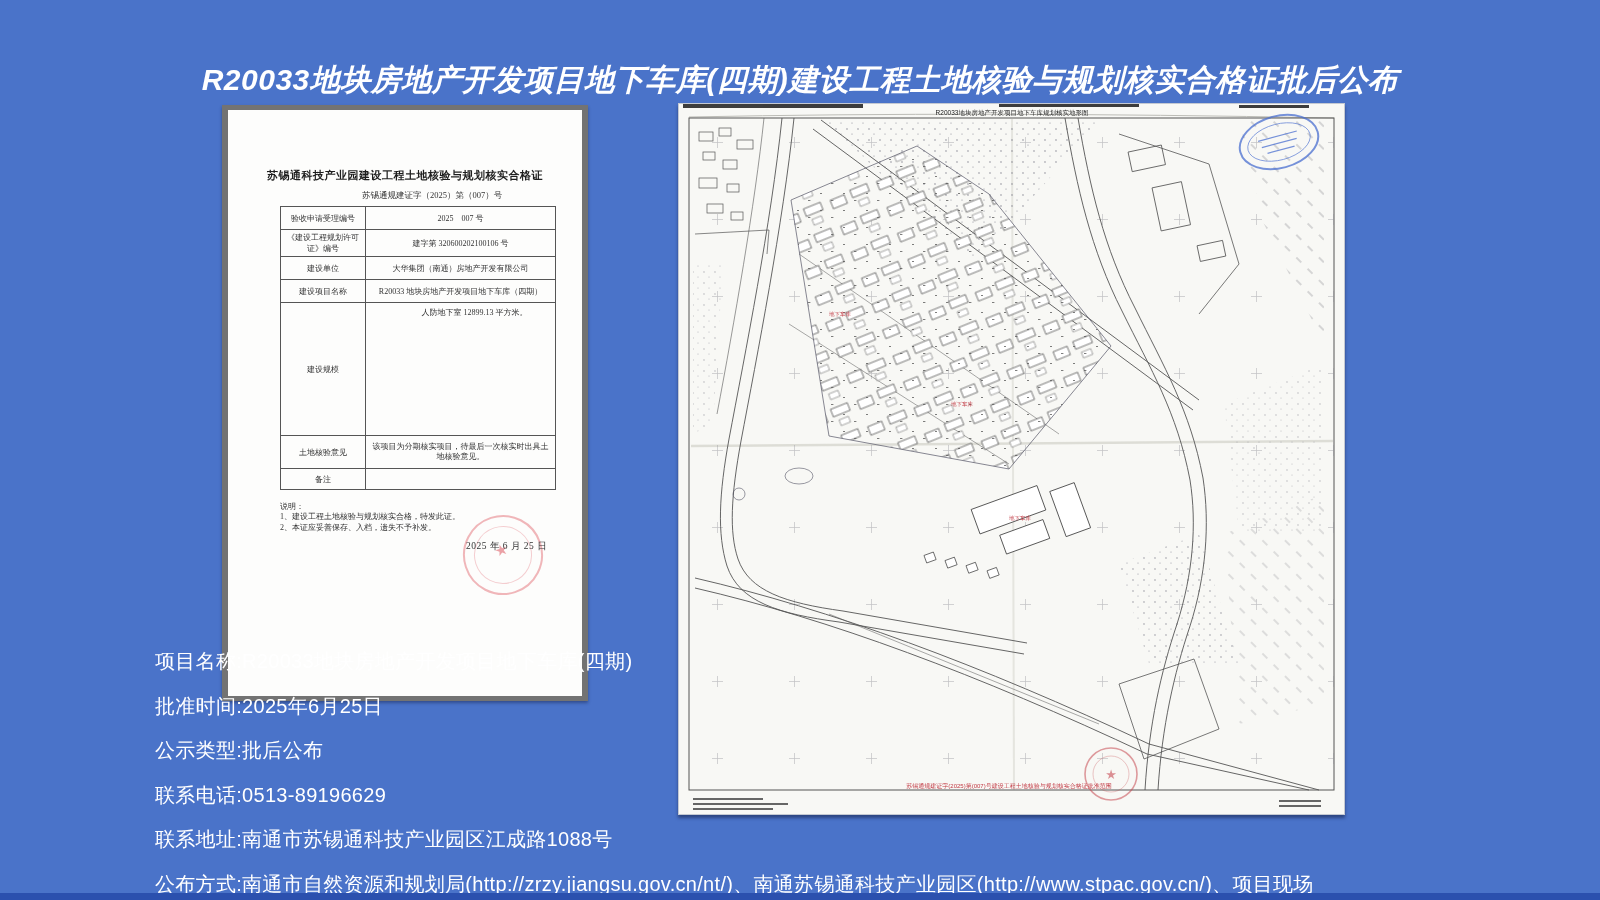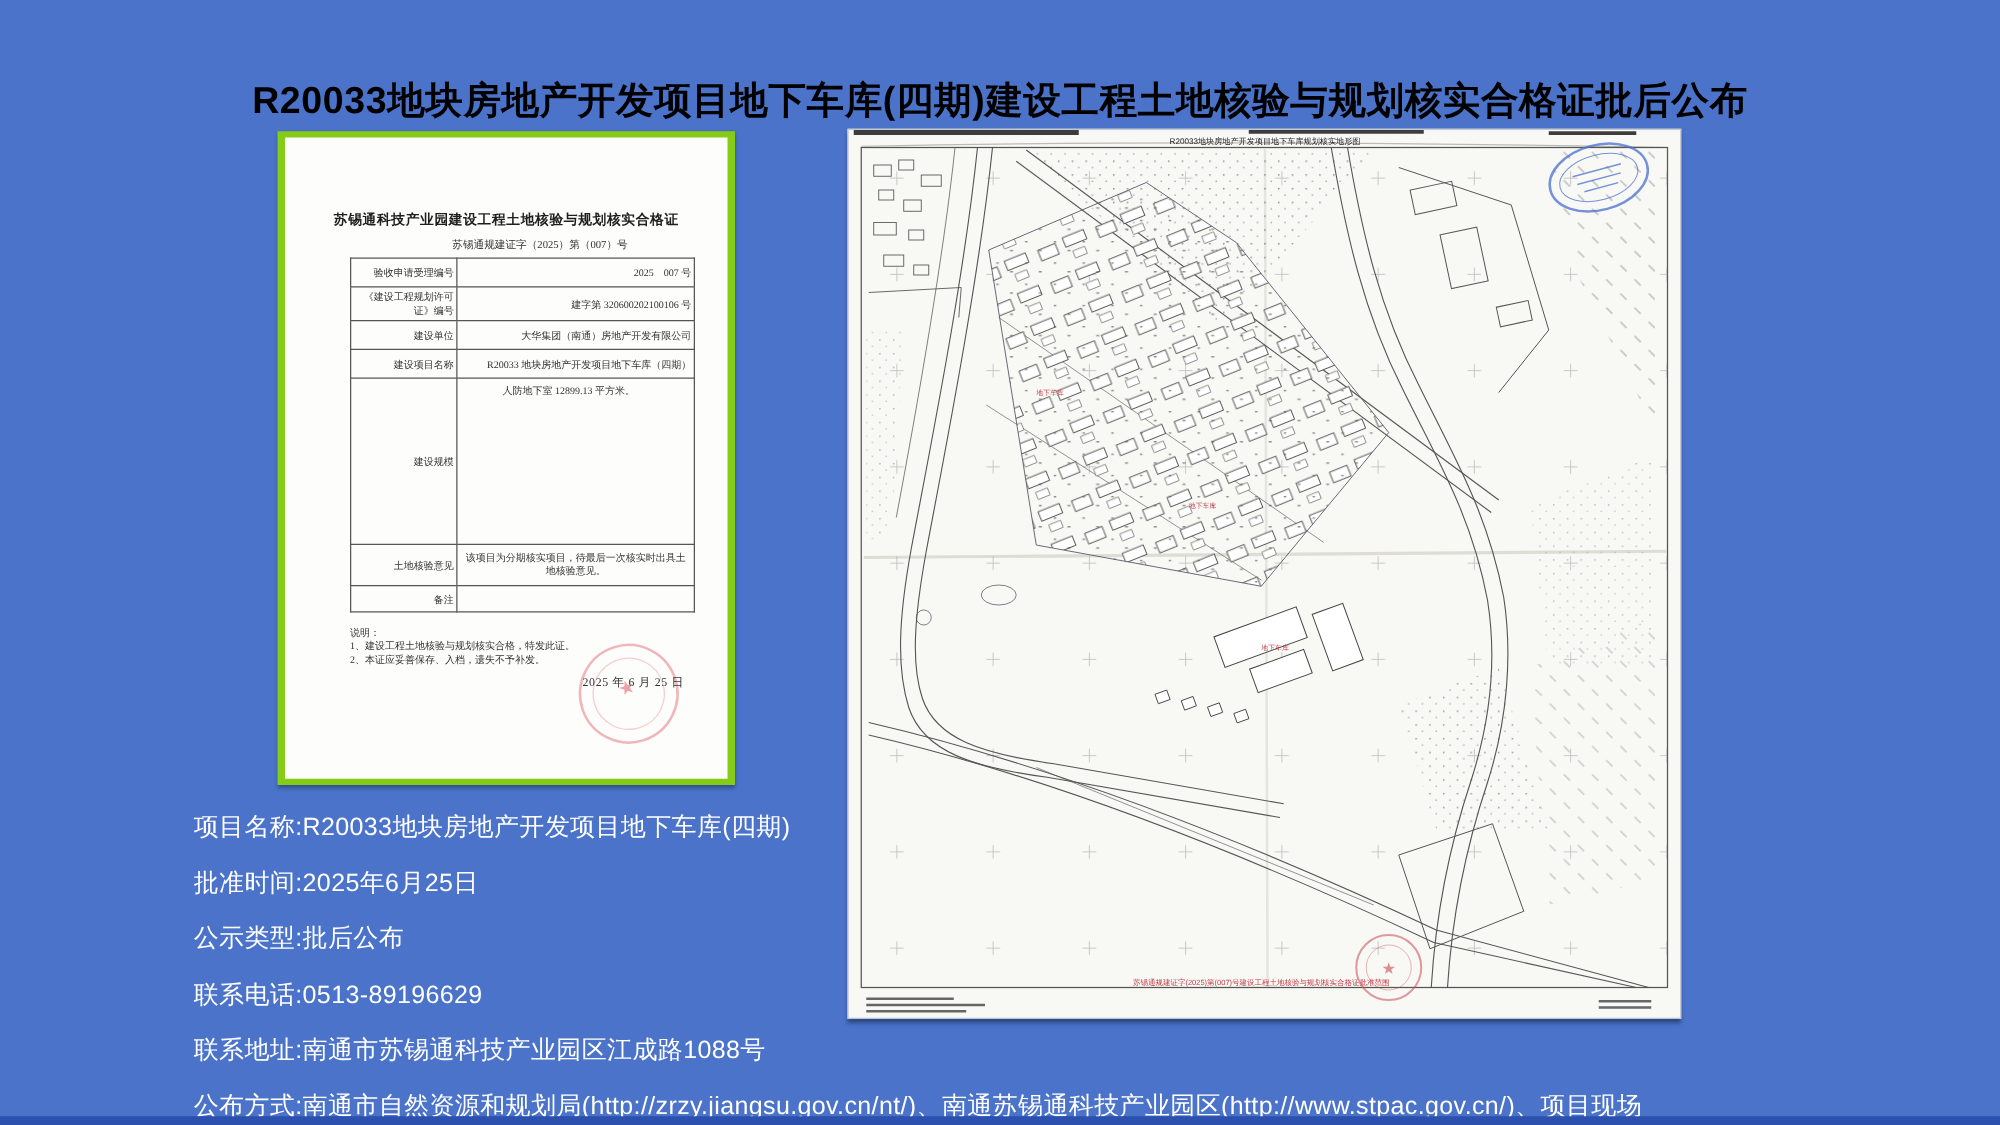--- a/index.html
+++ b/index.html
@@ -6,27 +6,27 @@
   body{
     width:1600px;height:900px;overflow:hidden;
     background:#4a73c9;
     font-family:"Liberation Sans",sans-serif;
     position:relative;
   }
   .stage{position:absolute;inset:0;}
   
   .page-title{
     position:absolute;top:60px;left:0;width:1600px;
-    text-align:center;color:#000000;
-    font-size:30px;font-weight:700;letter-spacing:.5px;
+    text-align:center;color:#ffffff;
+    font-size:30px;font-weight:700;letter-spacing:.5px;font-style:italic;
   }
   
   .cert-wrap{
-    position:absolute;left:222px;top:105px;width:366px;height:523px;
-    background:#84cc16;box-shadow:0 2px 3px rgba(20,30,70,.45);
+    position:absolute;left:222px;top:105px;width:366px;height:596px;
+    background:#737373;box-shadow:0 2px 3px rgba(20,30,70,.45);
     padding:0;box-sizing:border-box;
   }
   .cert-sheet{
     position:absolute;left:6px;top:5px;right:6px;bottom:5px;
     background:#fdfdfc;color:#2b2b2b;
     font-family:"Liberation Serif",serif;
   }
   .cert-title{
     position:absolute;top:58px;left:0;width:100%;text-align:center;
     font-size:11px;font-weight:700;letter-spacing:.5px;color:#1e1e1e;
@@ -34,29 +34,29 @@
   .cert-docnum{
     position:absolute;top:80px;left:104px;width:200px;text-align:center;
     font-size:8.5px;color:#333;
   }
   .cert-table{
     position:absolute;left:52px;top:96px;width:276px;
     border-collapse:collapse;table-layout:fixed;
     font-size:8px;color:#333;
   }
   .cert-table td{
-    border:1px solid #555;text-align:right;vertical-align:middle;
+    border:1px solid #555;text-align:center;vertical-align:middle;
     padding:1px 2px;overflow:hidden;
   }
   .cert-table td.lbl{width:80px;}
   .cert-table tr.r1 td{height:20px;}
   .cert-table tr.r2 td{height:24px;}
   .cert-table tr.r3 td,.cert-table tr.r4 td,.cert-table tr.r5 td{height:20px;}
   .cert-table tr.r6 td{height:128px;}
-  .cert-table tr.r6 td.val{vertical-align:top;text-align:left;padding:4px 8px 0 36px;}
+  .cert-table tr.r6 td.val{vertical-align:top;text-align:center;padding:4px 8px 0 36px;}
   .cert-table tr.r7 td{height:28px;}
   .cert-table tr.r7 td.val{text-align:center;padding:2px 5px;line-height:1.3;}
   .cert-table tr.r8 td{height:18px;}
   .cert-notes{
     position:absolute;left:52px;top:392px;width:280px;
     font-size:8px;color:#333;line-height:1.3;
   }
   .cert-date{
     position:absolute;left:238px;top:430px;width:120px;
     font-size:9.5px;color:#333;letter-spacing:.5px;

